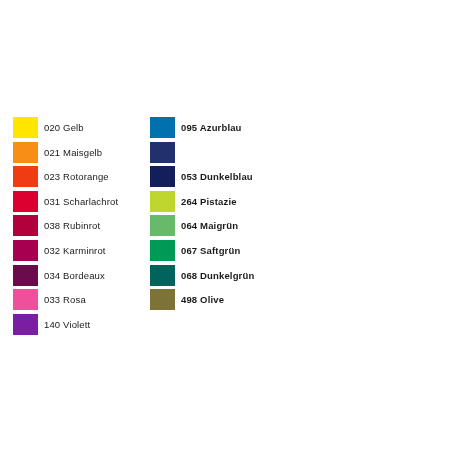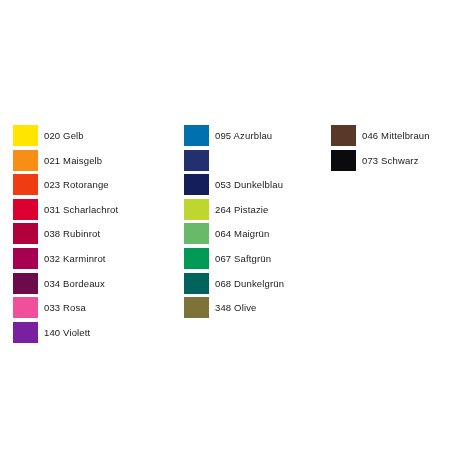--- a/index.html
+++ b/index.html
@@ -18,24 +18,23 @@
     position: absolute;
     left: 0;
     top: 0;
     width: 456px;
     height: 456px;
     background: #ffffff;
   }
   .legend-column {
     position: absolute;
     top: 117px;
-    margin-top: 8px;
   }
   .col-0 { left: 13px;  }
-  .col-1 { left: 184px; }
+  .col-1 { left: 150px; font-weight: bold; }
   .col-2 { left: 331px; }
 
   .legend-row {
     position: relative;
     height: 24.6px;
     display: flex;
     align-items: flex-start;
   }
   .swatch {
     width: 25px;
@@ -117,26 +116,16 @@
       <div class="legend-row">
         <div class="swatch" style="background: rgb(0, 154, 87);"></div>
         <div class="swatch-label">067 Saftgrün</div>
       </div>
       <div class="legend-row">
         <div class="swatch" style="background: rgb(0, 100, 92);"></div>
         <div class="swatch-label">068 Dunkelgrün</div>
       </div>
       <div class="legend-row">
         <div class="swatch" style="background: rgb(125, 114, 56);"></div>
-        <div class="swatch-label">348 Olive</div>
-      </div>
-    </div>
-  <div class="legend-column col-2">
-      <div class="legend-row">
-        <div class="swatch" style="background: rgb(90, 56, 40);"></div>
-        <div class="swatch-label">046 Mittelbraun</div>
-      </div>
-      <div class="legend-row">
-        <div class="swatch" style="background: rgb(10, 10, 15);"></div>
-        <div class="swatch-label">073 Schwarz</div>
+        <div class="swatch-label">498 Olive</div>
       </div>
     </div>
 </div>
 
 </body></html>

